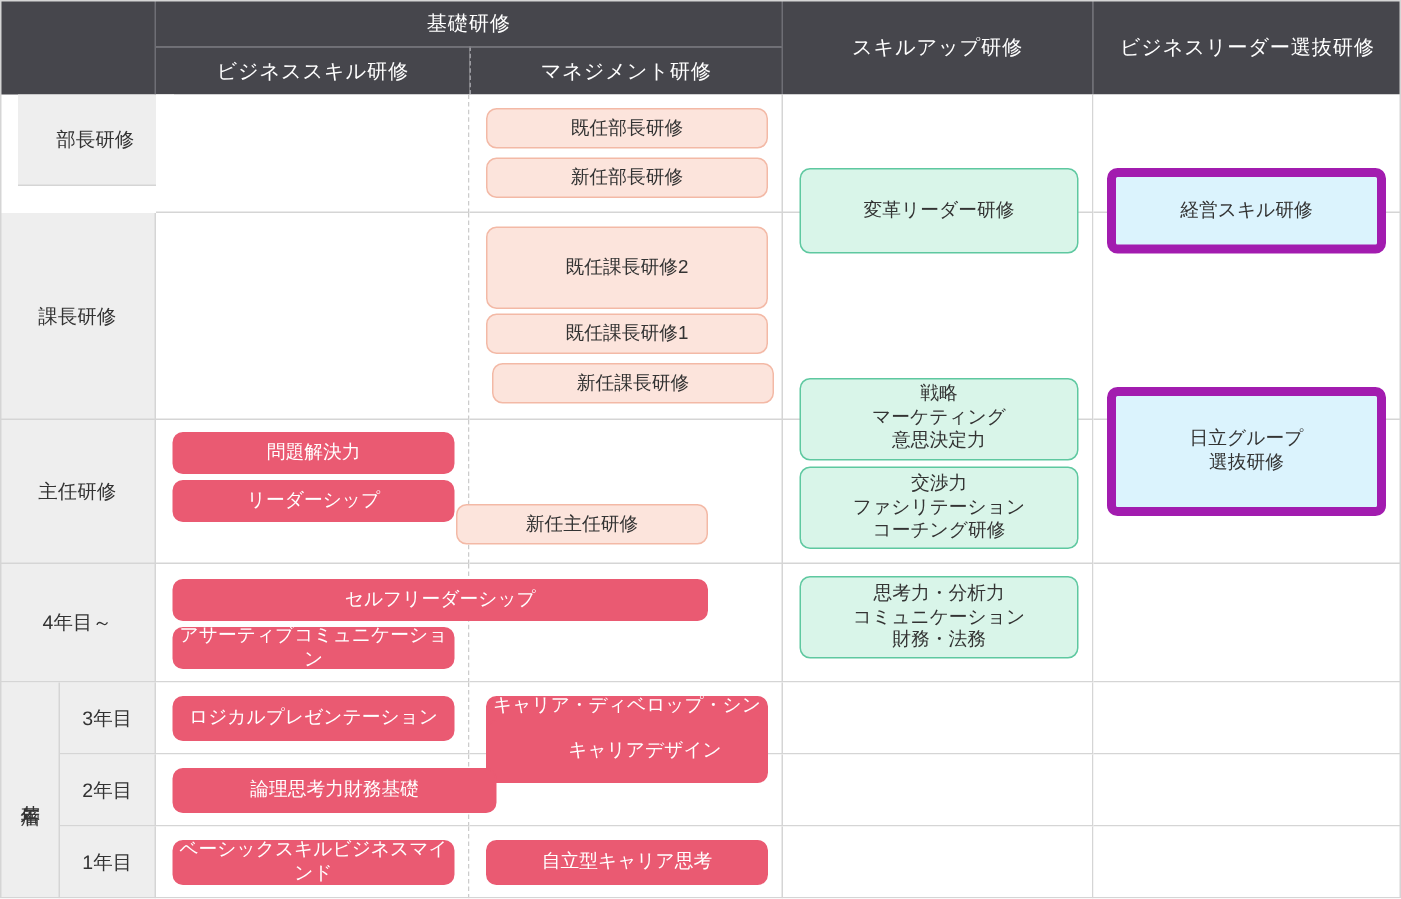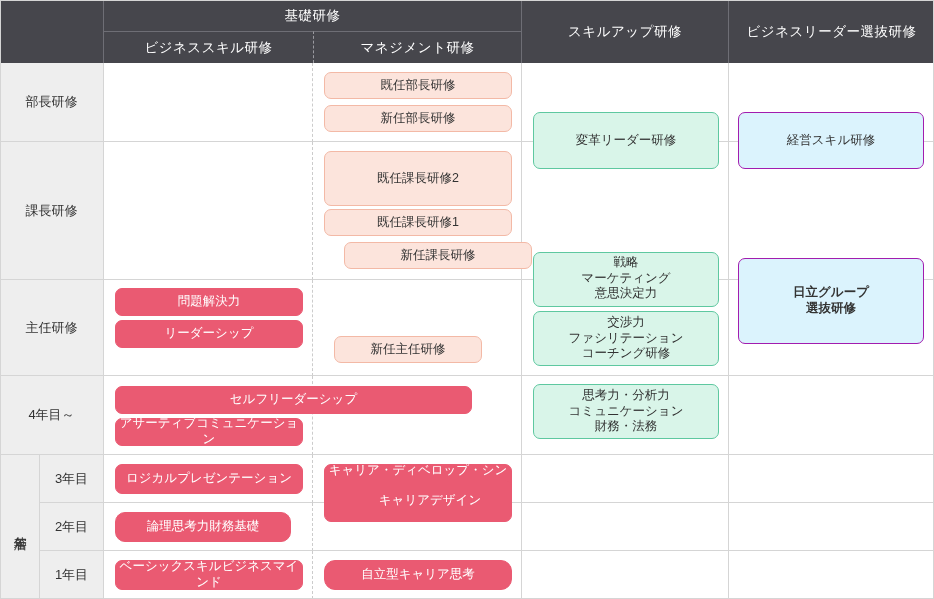--- a/index.html
+++ b/index.html
@@ -107,21 +107,21 @@
     border: 1px solid #f3b9a6;
   }
   .pill.green {
     background: #d9f5e9;
     color: #333333;
     border: 1px solid #5ec8a0;
   }
   .pill.blue {
     background: #dbf3fd;
     color: #333333;
-    border: 1px solid #a21caf;
+    border: 6px solid #a21caf;
   }
 
   
   .frame {
     position: absolute;
     left: 0; top: 0;
     width: 934px; height: 599px;
     border: 1px solid #d5d5d5;
     box-sizing: border-box;
     pointer-events: none;
@@ -137,21 +137,21 @@
   <div class="cell hdr" style="left:104px;top:0;width:418px;height:31px;">基礎研修</div>
 
   <div class="cell hdr sub" style="left:104px;top:31px;width:209px;height:32px;border-right:none;">ビジネススキル研修</div>
 
   <div class="cell hdr sub dashed-left" style="left:313px;top:31px;width:209px;height:32px;">マネジメント研修</div>
 
   <div class="cell hdr" style="left:522px;top:0;width:207px;height:63px;">スキルアップ研修</div>
 
   <div class="cell hdr no-right" style="left:729px;top:0;width:205px;height:63px;">ビジネスリーダー選抜研修</div>
 
-  <div class="cell rowlbl" style="left:0;top:63px;width:104px;height:79px;">部長研修</div>
+  <div class="cell rowlbl" style="left:12px;top:63px;width:104px;height:61px;">部長研修</div>
 
   <div class="cell rowlbl" style="left:0;top:142px;width:104px;height:138px;">課長研修</div>
 
   <div class="cell rowlbl" style="left:0;top:280px;width:104px;height:96px;">主任研修</div>
 
   <div class="cell rowlbl" style="left:0;top:376px;width:104px;height:79px;">4年目～</div>
 
   <div class="cell rowlbl vert no-bottom" style="left:0;top:455px;width:40px;height:144px;">
     <span style="writing-mode:vertical-rl;text-orientation:upright;letter-spacing:1px;">若年層</span>
   </div>
@@ -193,51 +193,51 @@
   <div class="cell grid dash-right no-bottom" style="left:104px;top:551px;width:209px;height:48px;"></div>
   <div class="cell grid no-bottom" style="left:313px;top:551px;width:209px;height:48px;"></div>
   <div class="cell grid no-bottom" style="left:522px;top:551px;width:207px;height:48px;"></div>
   <div class="cell grid no-bottom no-right" style="left:729px;top:551px;width:205px;height:48px;"></div>
 
   <div class="pill peach" style="left:324px;top:72px;width:188px;height:27px;">既任部長研修</div>
   <div class="pill peach" style="left:324px;top:105px;width:188px;height:27px;">新任部長研修</div>
 
   <div class="pill peach" style="left:324px;top:151px;width:188px;height:55px;">既任課長研修2</div>
   <div class="pill peach" style="left:324px;top:209px;width:188px;height:27px;">既任課長研修1</div>
-  <div class="pill peach" style="left:344px;top:242px;width:188px;height:27px;">新任課長研修</div>
-
-  <div class="pill peach" style="left:334px;top:336px;width:148px;height:27px;">新任主任研修</div>
+  <div class="pill peach" style="left:328px;top:242px;width:188px;height:27px;">新任課長研修</div>
+
+  <div class="pill peach" style="left:304px;top:336px;width:168px;height:27px;">新任主任研修</div>
 
   <div class="pill pink" style="left:324px;top:464px;width:188px;height:30px;">キャリア・ディベロップ・シンキング</div>
   <div class="pill pink" style="left:324px;top:480px;width:188px;height:42px;padding-left:24px;">キャリアデザイン</div>
-  <div class="pill pink" style="left:324px;top:560px;width:188px;height:30px;border-radius:11px;">自立型キャリア思考</div>
+  <div class="pill pink" style="left:324px;top:560px;width:188px;height:30px;">自立型キャリア思考</div>
 
   <div class="pill pink" style="left:115px;top:288px;width:188px;height:28px;">問題解決力</div>
   <div class="pill pink" style="left:115px;top:320px;width:188px;height:28px;">リーダーシップ</div>
 
   <div class="pill pink" style="left:115px;top:386px;width:357px;height:28px;">セルフリーダーシップ</div>
   <div class="pill pink" style="left:115px;top:418px;width:188px;height:28px;">アサーティブコミュニケーション</div>
 
   <div class="pill pink" style="left:115px;top:464px;width:188px;height:30px;">ロジカルプレゼンテーション</div>
-  <div class="pill pink" style="left:115px;top:512px;width:176px;height:30px;border-radius:10px;">論理思考力財務基礎</div>
+  <div class="pill pink" style="left:115px;top:512px;width:216px;height:30px;">論理思考力財務基礎</div>
   <div class="pill pink" style="left:115px;top:560px;width:188px;height:30px;">ベーシックスキルビジネスマインド</div>
 
   <div class="pill green" style="left:533px;top:112px;width:186px;height:57px;">変革リーダー研修</div>
 
   <div class="pill green" style="left:533px;top:252px;width:186px;height:55px;font-family:Liberation Mono, monospace;">戦略
 マーケティング
 意思決定力</div>
 
   <div class="pill green" style="left:533px;top:311px;width:186px;height:55px;">交渉力
 ファシリテーション
 コーチング研修</div>
 
   <div class="pill green" style="left:533px;top:384px;width:186px;height:55px;">思考力・分析力
 コミュニケーション
 財務・法務</div>
 
   <div class="pill blue" style="left:738px;top:112px;width:186px;height:57px;">経営スキル研修</div>
 
-  <div class="pill blue" style="left:738px;top:258px;width:186px;height:86px;font-weight:bold;">日立グループ
+  <div class="pill blue" style="left:738px;top:258px;width:186px;height:86px;">日立グループ
 選抜研修</div>
 
   <div class="frame"></div>
 </div>
 
 </body></html>

